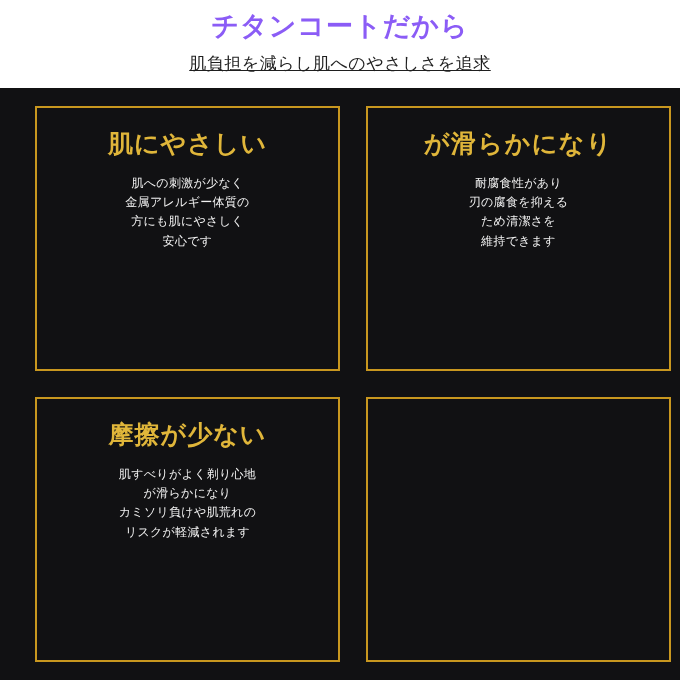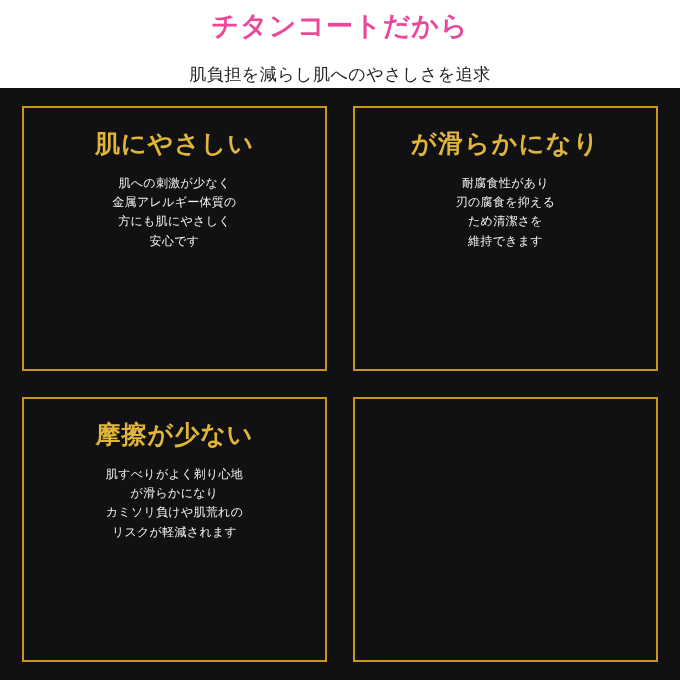--- a/index.html
+++ b/index.html
@@ -30,45 +30,46 @@
     display: flex;
     flex-direction: column;
     align-items: center;
     justify-content: flex-start;
     padding-top: 10px;
     box-sizing: border-box;
   }
   .header-title {
     font-size: 27px;
     font-weight: bold;
-    color: #ec4899;
+    color: #8b5cf6;
     letter-spacing: 1px;
     line-height: 1.2;
     margin: 0;
   }
   .header-sub {
     font-size: 17px;
     color: #1f1f1f;
     letter-spacing: 0.5px;
-    margin-top: 23px;
+    margin-top: 12px;
     line-height: 1.2;
+    text-decoration: underline;
   }
   .panel {
     position: absolute;
     top: 88px;
     left: 0;
     width: 680px;
     height: 592px;
     background: #111113;
     box-sizing: border-box;
   }
   .grid {
     position: absolute;
     top: 18px;
-    left: 22px;
+    left: 35px;
     width: 636px;
     height: 556px;
     display: grid;
     grid-template-columns: 1fr 1fr;
     grid-template-rows: 1fr 1fr;
     column-gap: 26px;
     row-gap: 26px;
     box-sizing: border-box;
   }
   .card {

